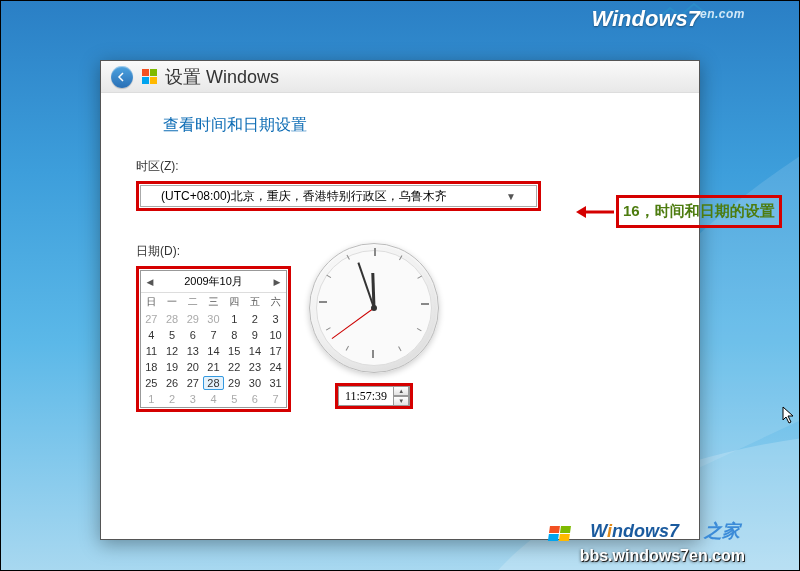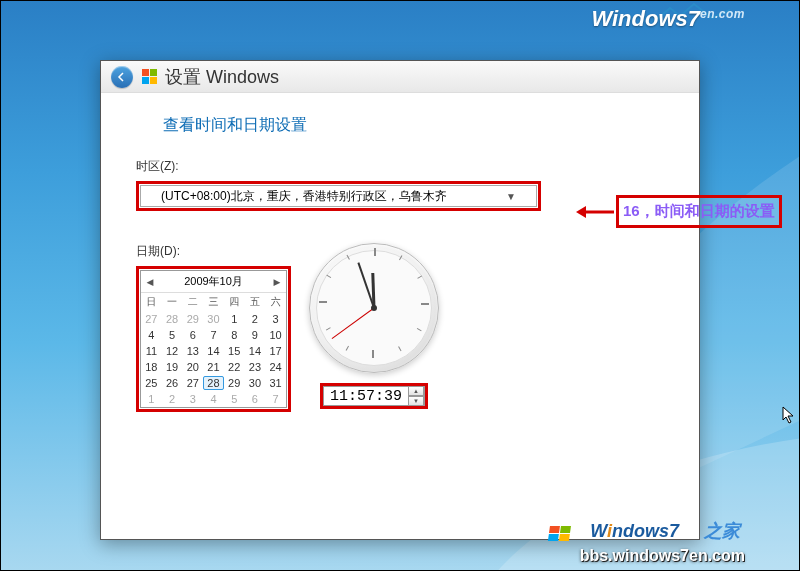--- a/index.html
+++ b/index.html
@@ -65,29 +65,29 @@
 .clock-inner { position:absolute; inset:6px; border-radius:50%; border:1px solid #ddd; background:#fafafa;}
 .tick { position:absolute; left:50%; top:4px; width:1px; height:6px; background:#888; transform-origin: 0 55px;}
 .hand { position:absolute; left:50%; bottom:50%; transform-origin: bottom center; background:#333;}
 .hand.h{ width:3px; height:35px; transform:translateX(-50%) rotate(358deg);}
 .hand.m{ width:2px; height:48px; transform:translateX(-50%) rotate(341deg);}
 .hand.s{ width:1px; height:52px; background:#c00; transform:translateX(-50%) rotate(234deg);}
 .pin{position:absolute;left:50%;top:50%;width:6px;height:6px;background:#333;border-radius:50%;transform:translate(-50%,-50%);}
 
 .time-wrap { border:3px solid #d50000; display:inline-block; }
 .time-ctrl { display:flex; align-items:center; border:1px solid #999; background:#fff; height:20px;}
-.time-val { font-size:15px; padding:0 6px; font-family: Liberation Mono, monospace;}
+.time-val { font-size:12px; padding:0 6px; font-family: Liberation Serif, serif;}
 .stepper { width:16px; display:flex; flex-direction:column;}
 .stepper button { height:10px; border:1px solid #999; background:linear-gradient(#fff,#e3e3e3); font-size:6px; line-height:6px; padding:0; cursor:pointer; color:#555;}
 .time-center{ text-align:center;}
 
 
 .arrow-anno { position:absolute; left:576px; top:195px; display:flex; align-items:center;}
 .arrow-anno svg { flex-shrink:0;}
-.anno-box { border:3px solid #d50000; padding:4px 4px; font-size:15px; color:#8b5cf6; font-weight:bold; background:rgba(255,255,255,0.15); white-space:nowrap;}
+.anno-box { border:3px solid #d50000; padding:4px 4px; font-size:15px; color:#4d7c0f; font-weight:bold; background:rgba(255,255,255,0.15); white-space:nowrap;}
 
 
 .bot-logo { position:absolute; right:60px; bottom:28px; font-size:18px; font-weight:bold; font-style:italic; }
 .bot-logo .w{ color:#1a5a9e;} .bot-logo .n{color:#e08b1a;} .bot-logo .rest{color:#1a5a9e;} .bot-logo .zj{color:#3b8bd8; font-weight:bold;margin-left:25px;}
 .bot-flag{position:absolute;right:230px;bottom:30px;width:22px;height:16px;display:flex;flex-wrap:wrap;transform:skewX(-8deg);}
 .bot-flag span{width:10px;height:7px;margin:.5px;}
 .bot-flag span:nth-child(1){background:#f25022;}
 .bot-flag span:nth-child(2){background:#7fba00;}
 .bot-flag span:nth-child(3){background:#00a4ef;}
 .bot-flag span:nth-child(4){background:#ffb900;}

